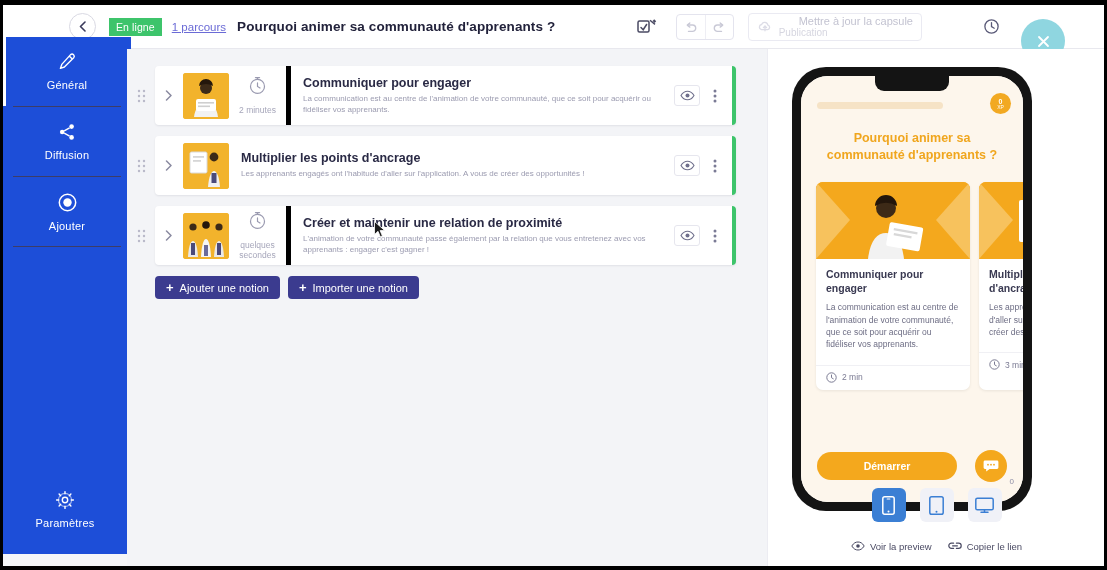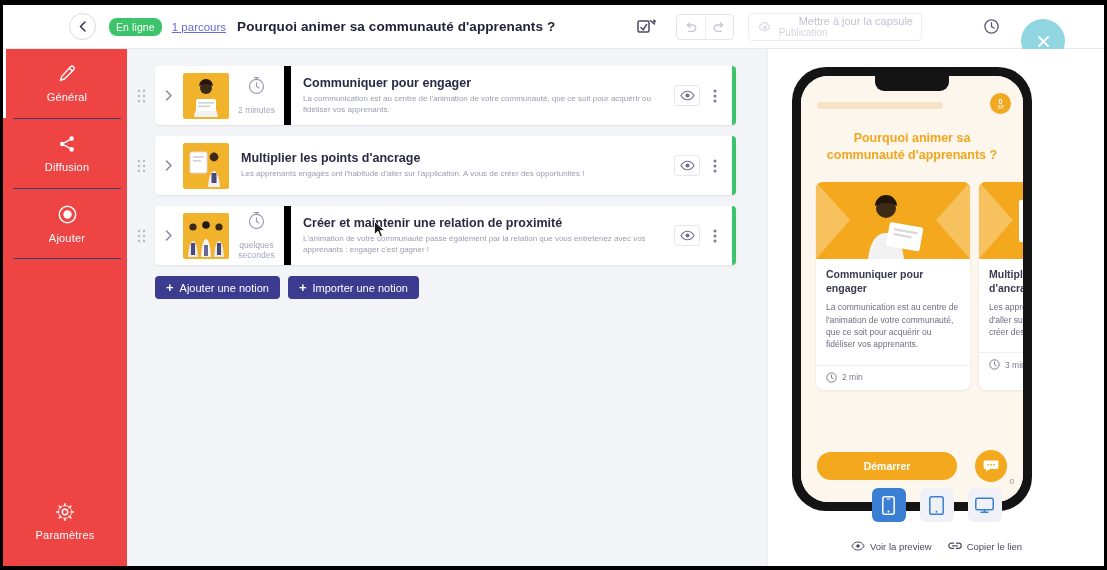--- a/index.html
+++ b/index.html
@@ -27,21 +27,21 @@
   }
   .back-btn {
     width: 27px; height: 27px; border-radius: 50%;
     border: 1px solid #d9d9e3; background: #fff;
     display: flex; align-items: center; justify-content: center;
     margin-left: 66px; color: #3b3b5c; font-size: 13px;
     cursor: pointer;
   }
   .badge-online {
     margin-left: 13px; background: #3dc46b; color: #fff;
-    font-size: 10.5px; border-radius: 8px; padding: 3px 7px 3px 7px;
+    font-size: 10.5px; border-radius: 0; padding: 3px 7px 3px 7px;
     letter-spacing: .1px;
   }
   .link-parcours {
     margin-left: 10px; color: #6b6bd6; font-size: 11.5px;
     text-decoration: underline; cursor: pointer;
   }
   .header-title {
     margin-left: 11px; font-size: 13.5px; color: #22223b; font-weight: 600;
     letter-spacing: .1px;
   }
@@ -78,22 +78,22 @@
   }
   .close-bubble {
     position: absolute; right: 39px; top: 14px;
     width: 44px; height: 44px; border-radius: 50%;
     background: #8fd6e0; display: flex; align-items: center; justify-content: center;
     color: #ffffff; font-size: 17px; cursor: pointer;
   }
 
   
   .sidebar {
-    position: absolute; left: 0; top: 44px; width: 128px; height: 517px;
-    background: #ef4444;
+    position: absolute; left: 0; top: 32px; width: 128px; height: 517px;
+    background: #1d4ed8;
   }
   .side-item {
     height: 69px; display: flex; flex-direction: column;
     align-items: center; justify-content: center; gap: 7px;
     color: #ffffff; cursor: pointer; position: relative;
   }
   .side-item .si-label { font-size: 11px; letter-spacing: .2px; }
   .side-item.active::before {
     content: ""; position: absolute; left: 0; top: 0; width: 3px; height: 100%;
     background: #ffffff;
@@ -124,21 +124,21 @@
     width: 28px; display: flex; align-items: center; justify-content: center;
     color: #8a8aa0; font-size: 12px; cursor: pointer;
   }
   .thumb {
     width: 46px; height: 46px; border-radius: 3px; overflow: hidden;
     background: #f2b32c; flex: 0 0 auto; position: relative;
   }
   .dur {
     width: 62px; display: flex; flex-direction: column; align-items: center;
     justify-content: center; gap: 11px; color: #9a9ab0;
-    border-right: 7px solid #000000; height: 100%;
+    border-right: 5px solid #000000; height: 100%;
   }
   .dur .dlabel { font-size: 8.5px; text-align: center; line-height: 1.1; color: #a6a6ba; }
   .card-text { flex: 1; padding: 0 10px 0 12px; min-width: 0; }
   .card-title { font-size: 12.5px; color: #2a2a45; font-weight: 600; margin-bottom: 4px; }
   .card-desc { font-size: 8px; color: #9b9bb0; line-height: 1.35; }
   .eye-btn {
     width: 26px; height: 21px; border: 1px solid #e6e6ee; border-radius: 3px;
     display: flex; align-items: center; justify-content: center;
     color: #6f6f8c; margin-right: 6px; cursor: pointer; background: #fff;
   }

